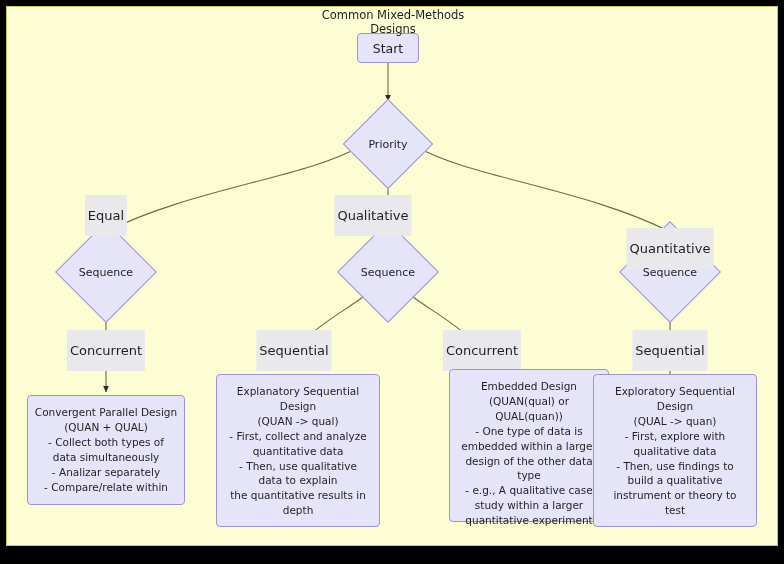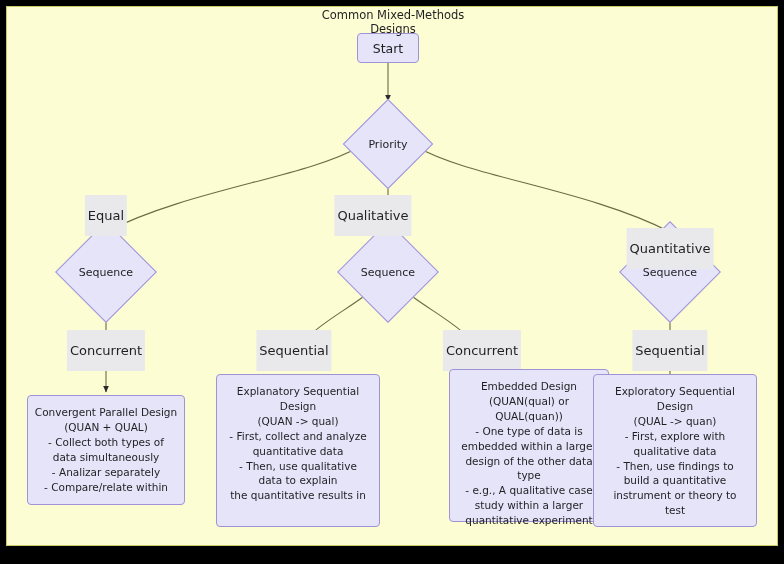--- a/index.html
+++ b/index.html
@@ -150,20 +150,21 @@
 
     <div class="node rect-node term-node" style="left:209px;top:367px;width:164px;height:153px;">
         <span class="term-line">Explanatory Sequential</span>
         <span class="term-line">Design</span>
         <span class="term-line">(QUAN -&gt; qual)</span>
         <span class="term-line">- First, collect and analyze</span>
         <span class="term-line">quantitative data</span>
         <span class="term-line">- Then, use qualitative</span>
         <span class="term-line">data to explain</span>
         <span class="term-line">the quantitative results in</span>
+        <span class="term-line">depth</span>
       </div>
 
     <div class="node rect-node term-node" style="left:401px;top:362px;width:160px;height:153px;margin-left:41px;">
         <span class="term-line">Embedded Design</span>
         <span class="term-line">(QUAN(qual) or</span>
         <span class="term-line">QUAL(quan))</span>
         <span class="term-line">- One type of data is</span>
         <span class="term-line">embedded within a larger</span>
         <span class="term-line">design of the other data</span>
         <span class="term-line">type</span>
@@ -172,19 +173,19 @@
         <span class="term-line">quantitative experiment</span>
       </div>
 
     <div class="node rect-node term-node" style="left:586px;top:367px;width:164px;height:153px;">
         <span class="term-line">Exploratory Sequential</span>
         <span class="term-line">Design</span>
         <span class="term-line">(QUAL -&gt; quan)</span>
         <span class="term-line">- First, explore with</span>
         <span class="term-line">qualitative data</span>
         <span class="term-line">- Then, use findings to</span>
-        <span class="term-line">build a quantitative</span>
+        <span class="term-line">build a qualitative</span>
         <span class="term-line">instrument or theory to</span>
         <span class="term-line">test</span>
       </div>
 
   </div>
 </div>
 
 </body></html>

